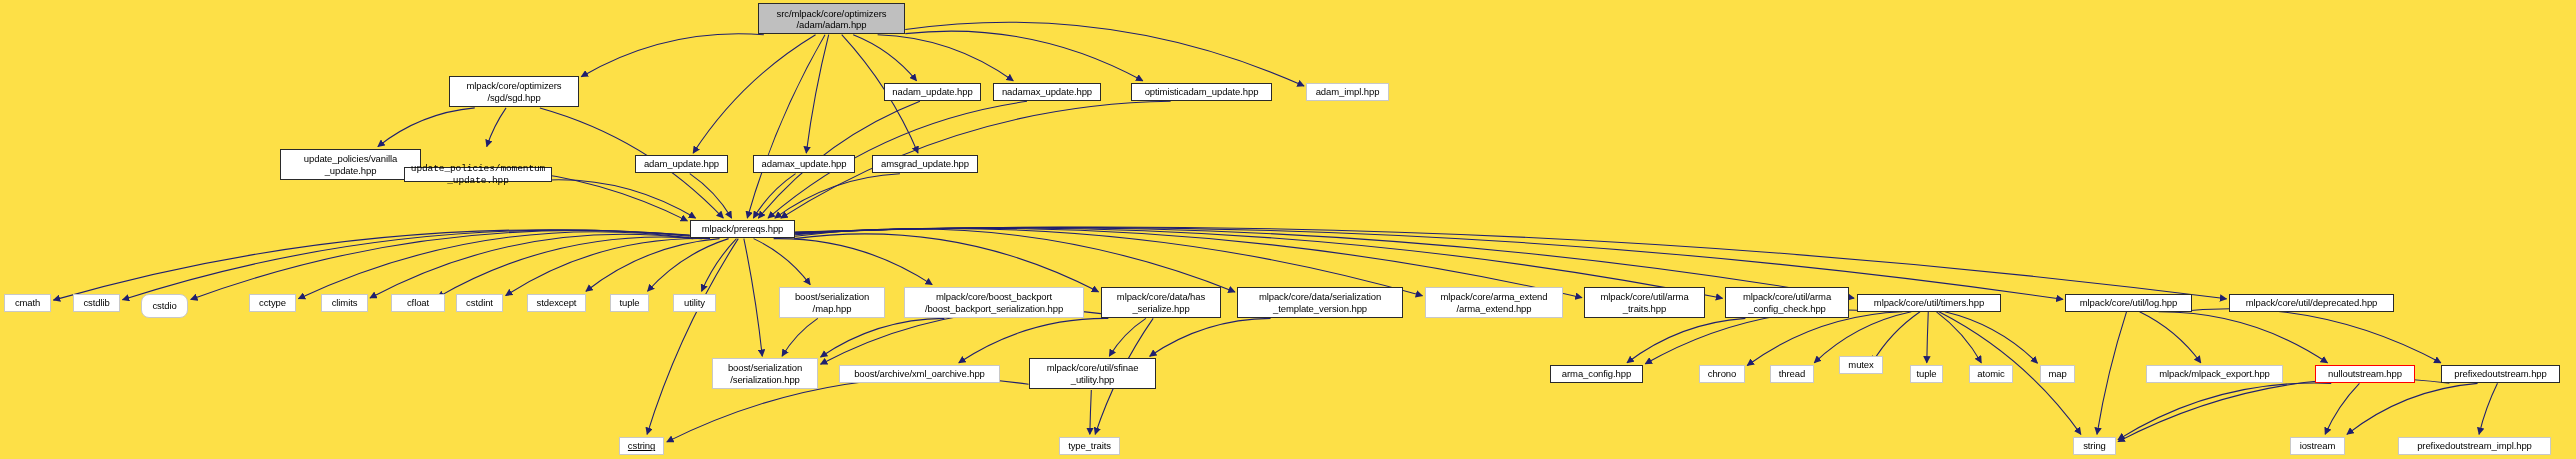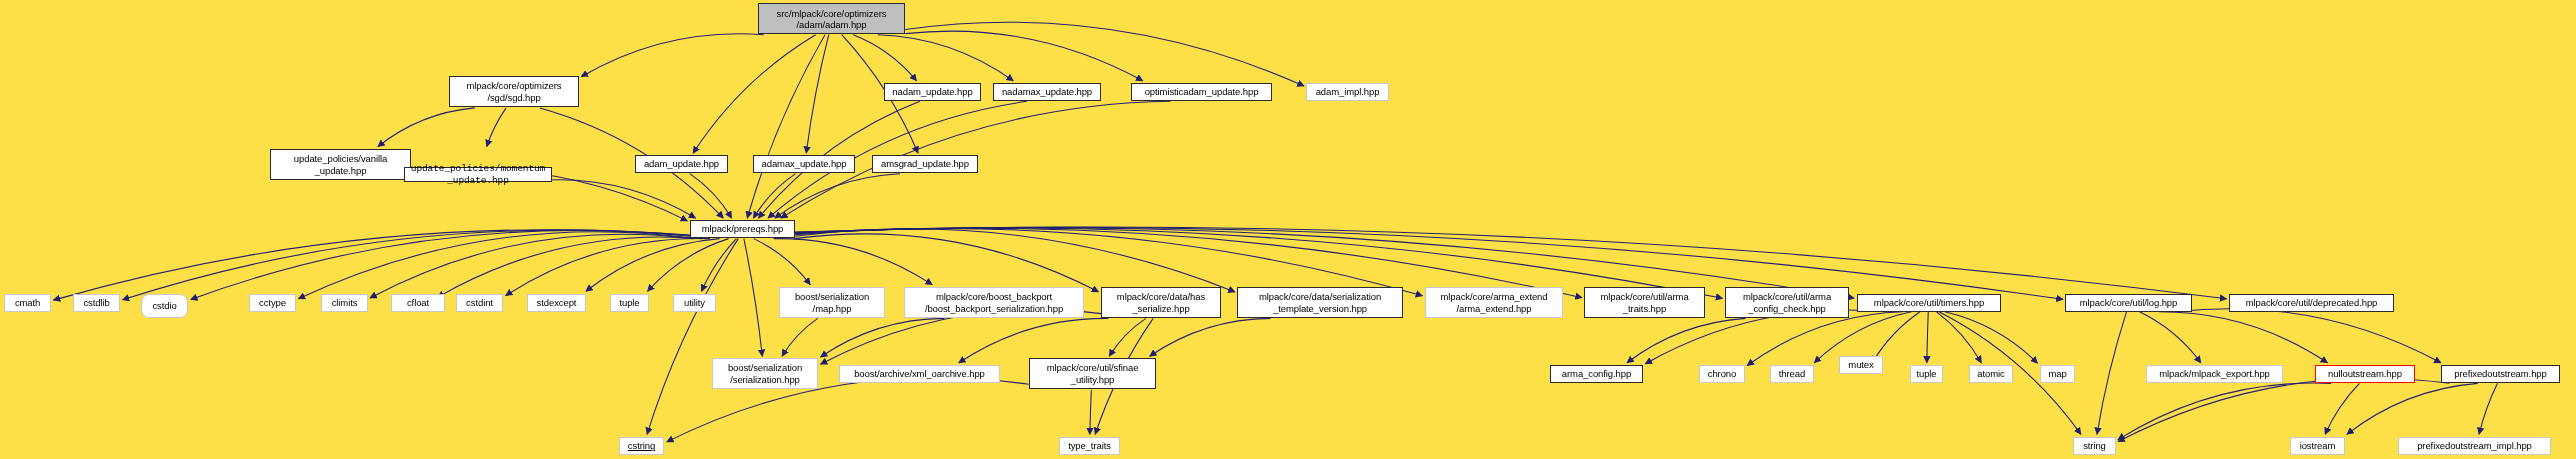--- a/index.html
+++ b/index.html
@@ -141,21 +141,21 @@
   </svg>
   <div id="nodes-layer">
       <div class="node root" style="left: 758px; top: 3.3px; width: 147px; height: 31px;"><span>src/mlpack/core/optimizers
 /adam/adam.hpp</span></div>
       <div class="node doc" style="left: 449px; top: 76px; width: 130px; height: 31px;"><span>mlpack/core/optimizers
 /sgd/sgd.hpp</span></div>
       <div class="node doc" style="left: 884px; top: 83px; width: 97px; height: 18px;"><span>nadam_update.hpp</span></div>
       <div class="node doc" style="left: 993px; top: 83px; width: 108px; height: 18px;"><span>nadamax_update.hpp</span></div>
       <div class="node doc" style="left: 1131px; top: 83px; width: 141px; height: 18px;"><span>optimisticadam_update.hpp</span></div>
       <div class="node plain" style="left: 1306px; top: 83px; width: 83px; height: 18px;"><span>adam_impl.hpp</span></div>
-      <div class="node doc" style="left: 270px; top: 149px; width: 141px; height: 31px;"><span>update_policies/vanilla
+      <div class="node doc" style="left: 280px; top: 149px; width: 141px; height: 31px;"><span>update_policies/vanilla
 _update.hpp</span></div>
       <div class="node doc" style="left: 404px; top: 167px; width: 148px; height: 15px; font-family: Liberation Mono, monospace;"><span>update_policies/momentum
 _update.hpp</span></div>
       <div class="node doc" style="left: 635px; top: 155px; width: 93px; height: 18px;"><span>adam_update.hpp</span></div>
       <div class="node doc" style="left: 753px; top: 155px; width: 102px; height: 18px;"><span>adamax_update.hpp</span></div>
       <div class="node doc" style="left: 872px; top: 155px; width: 106px; height: 18px;"><span>amsgrad_update.hpp</span></div>
       <div class="node doc" style="left: 690px; top: 220px; width: 105px; height: 18px;"><span>mlpack/prereqs.hpp</span></div>
       <div class="node plain" style="left: 4.1px; top: 294px; width: 47px; height: 18px;"><span>cmath</span></div>
       <div class="node plain" style="left: 73px; top: 294px; width: 47px; height: 18px;"><span>cstdlib</span></div>
       <div class="node plain" style="left: 141px; top: 294px; width: 47px; height: 24px; border-radius: 8px;"><span>cstdio</span></div>

